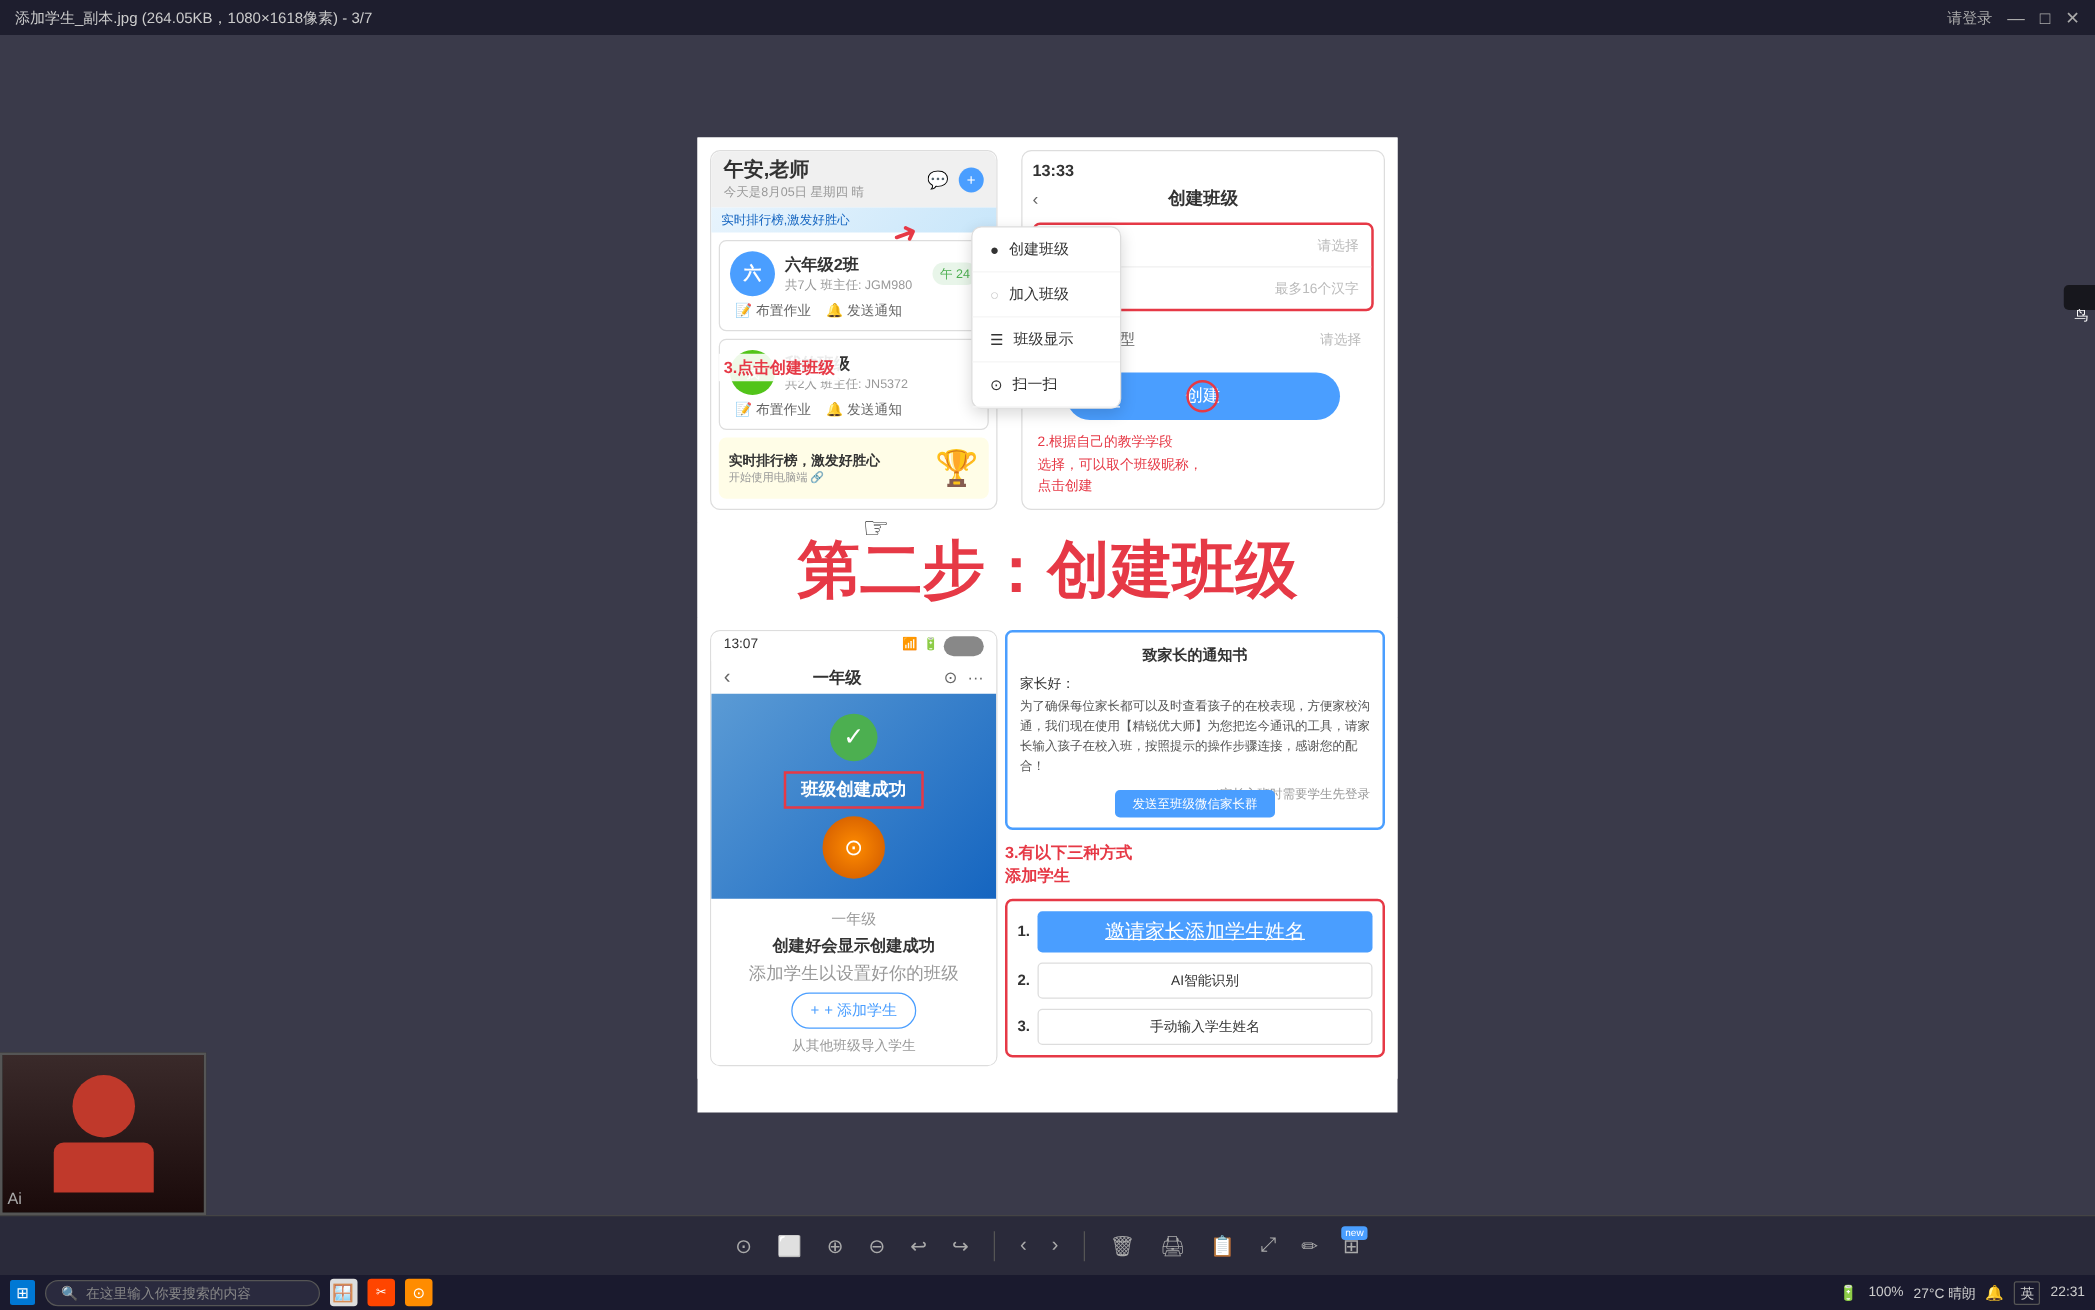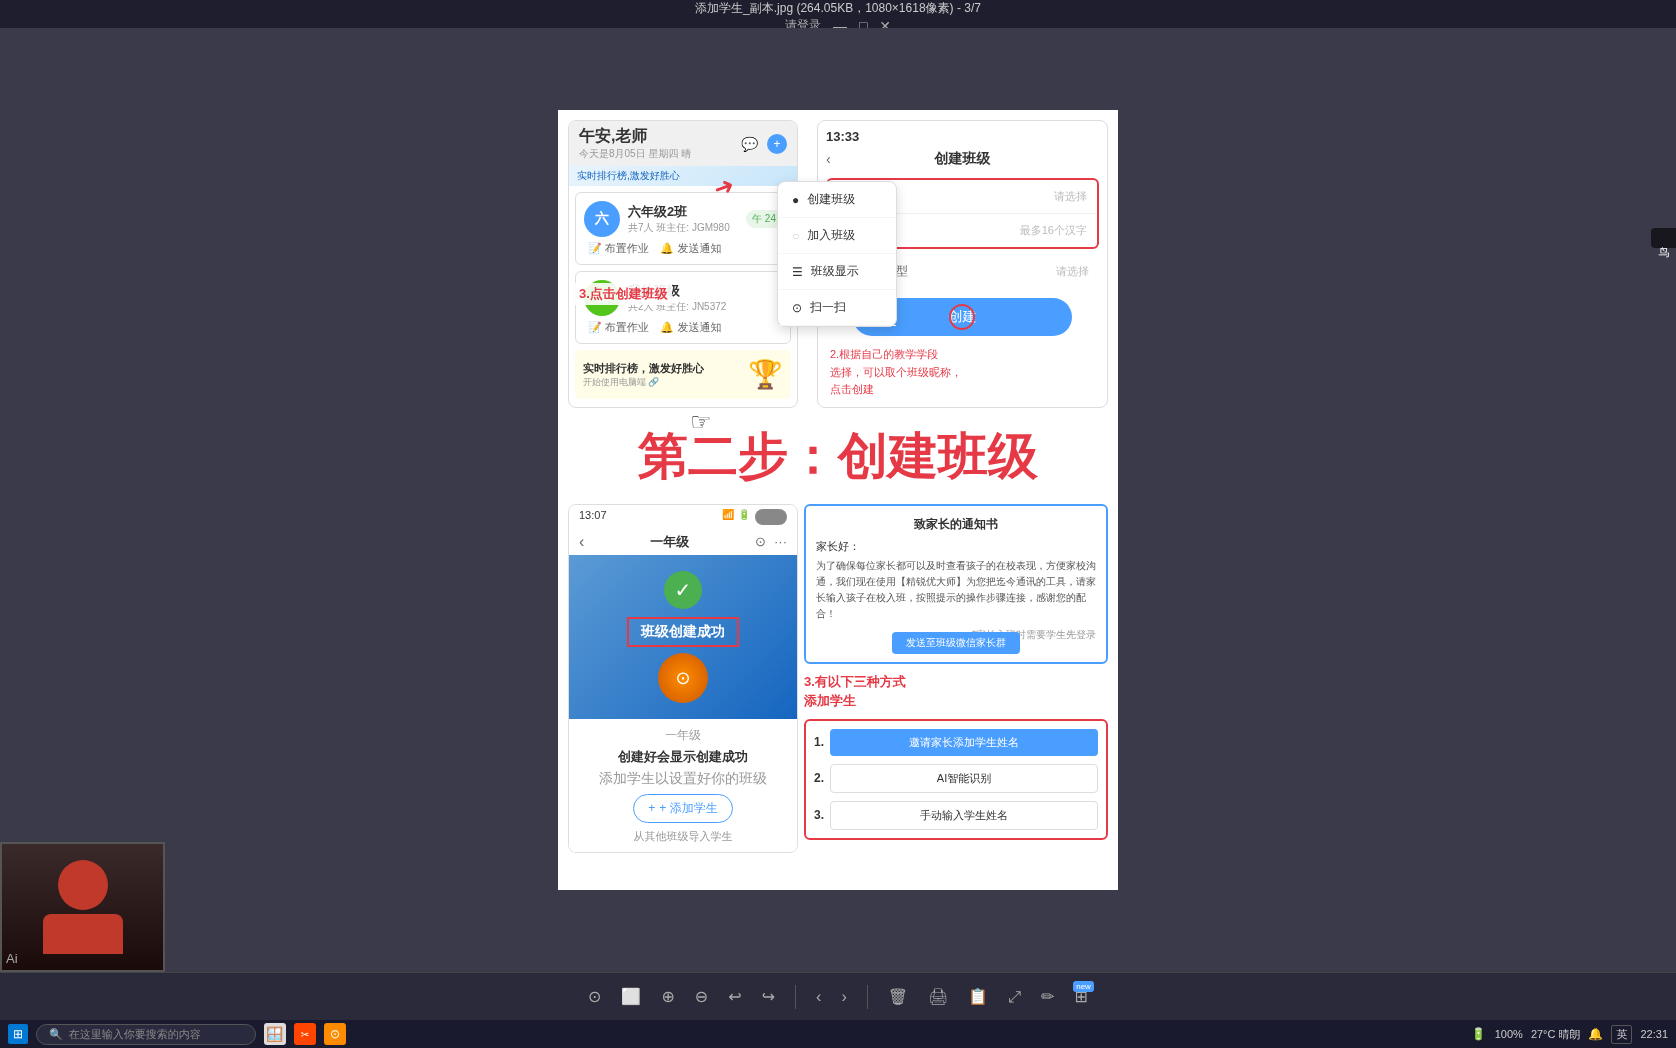--- a/index.html
+++ b/index.html
@@ -15,21 +15,20 @@
     
     .top-bar {
       background: #1e1e2e;
       height: 28px;
       display: flex;
       align-items: center;
       padding: 0 12px;
       color: #ccc;
       font-size: 12px;
       justify-content: space-between;
-      flex-direction: column;
     }
 
     .top-bar-left {
       display: flex;
       align-items: center;
       gap: 8px;
     }
 
     .top-bar-right {
       display: flex;
@@ -493,22 +492,23 @@
       margin-bottom: 8px;
     }
 
     .mb-num { font-size: 12px; color: #333; font-weight: bold; }
     .mb-btn-blue {
       background: #4a9eff;
       color: white;
       border: none;
       border-radius: 4px;
       padding: 6px 10px;
-      font-size: 11px;
+      font-size: 16px;
       flex: 1;
+      text-decoration: underline;
     }
     .mb-btn-white {
       background: white;
       color: #333;
       border: 1px solid #ddd;
       border-radius: 4px;
       padding: 6px 10px;
       font-size: 11px;
       flex: 1;
     }

